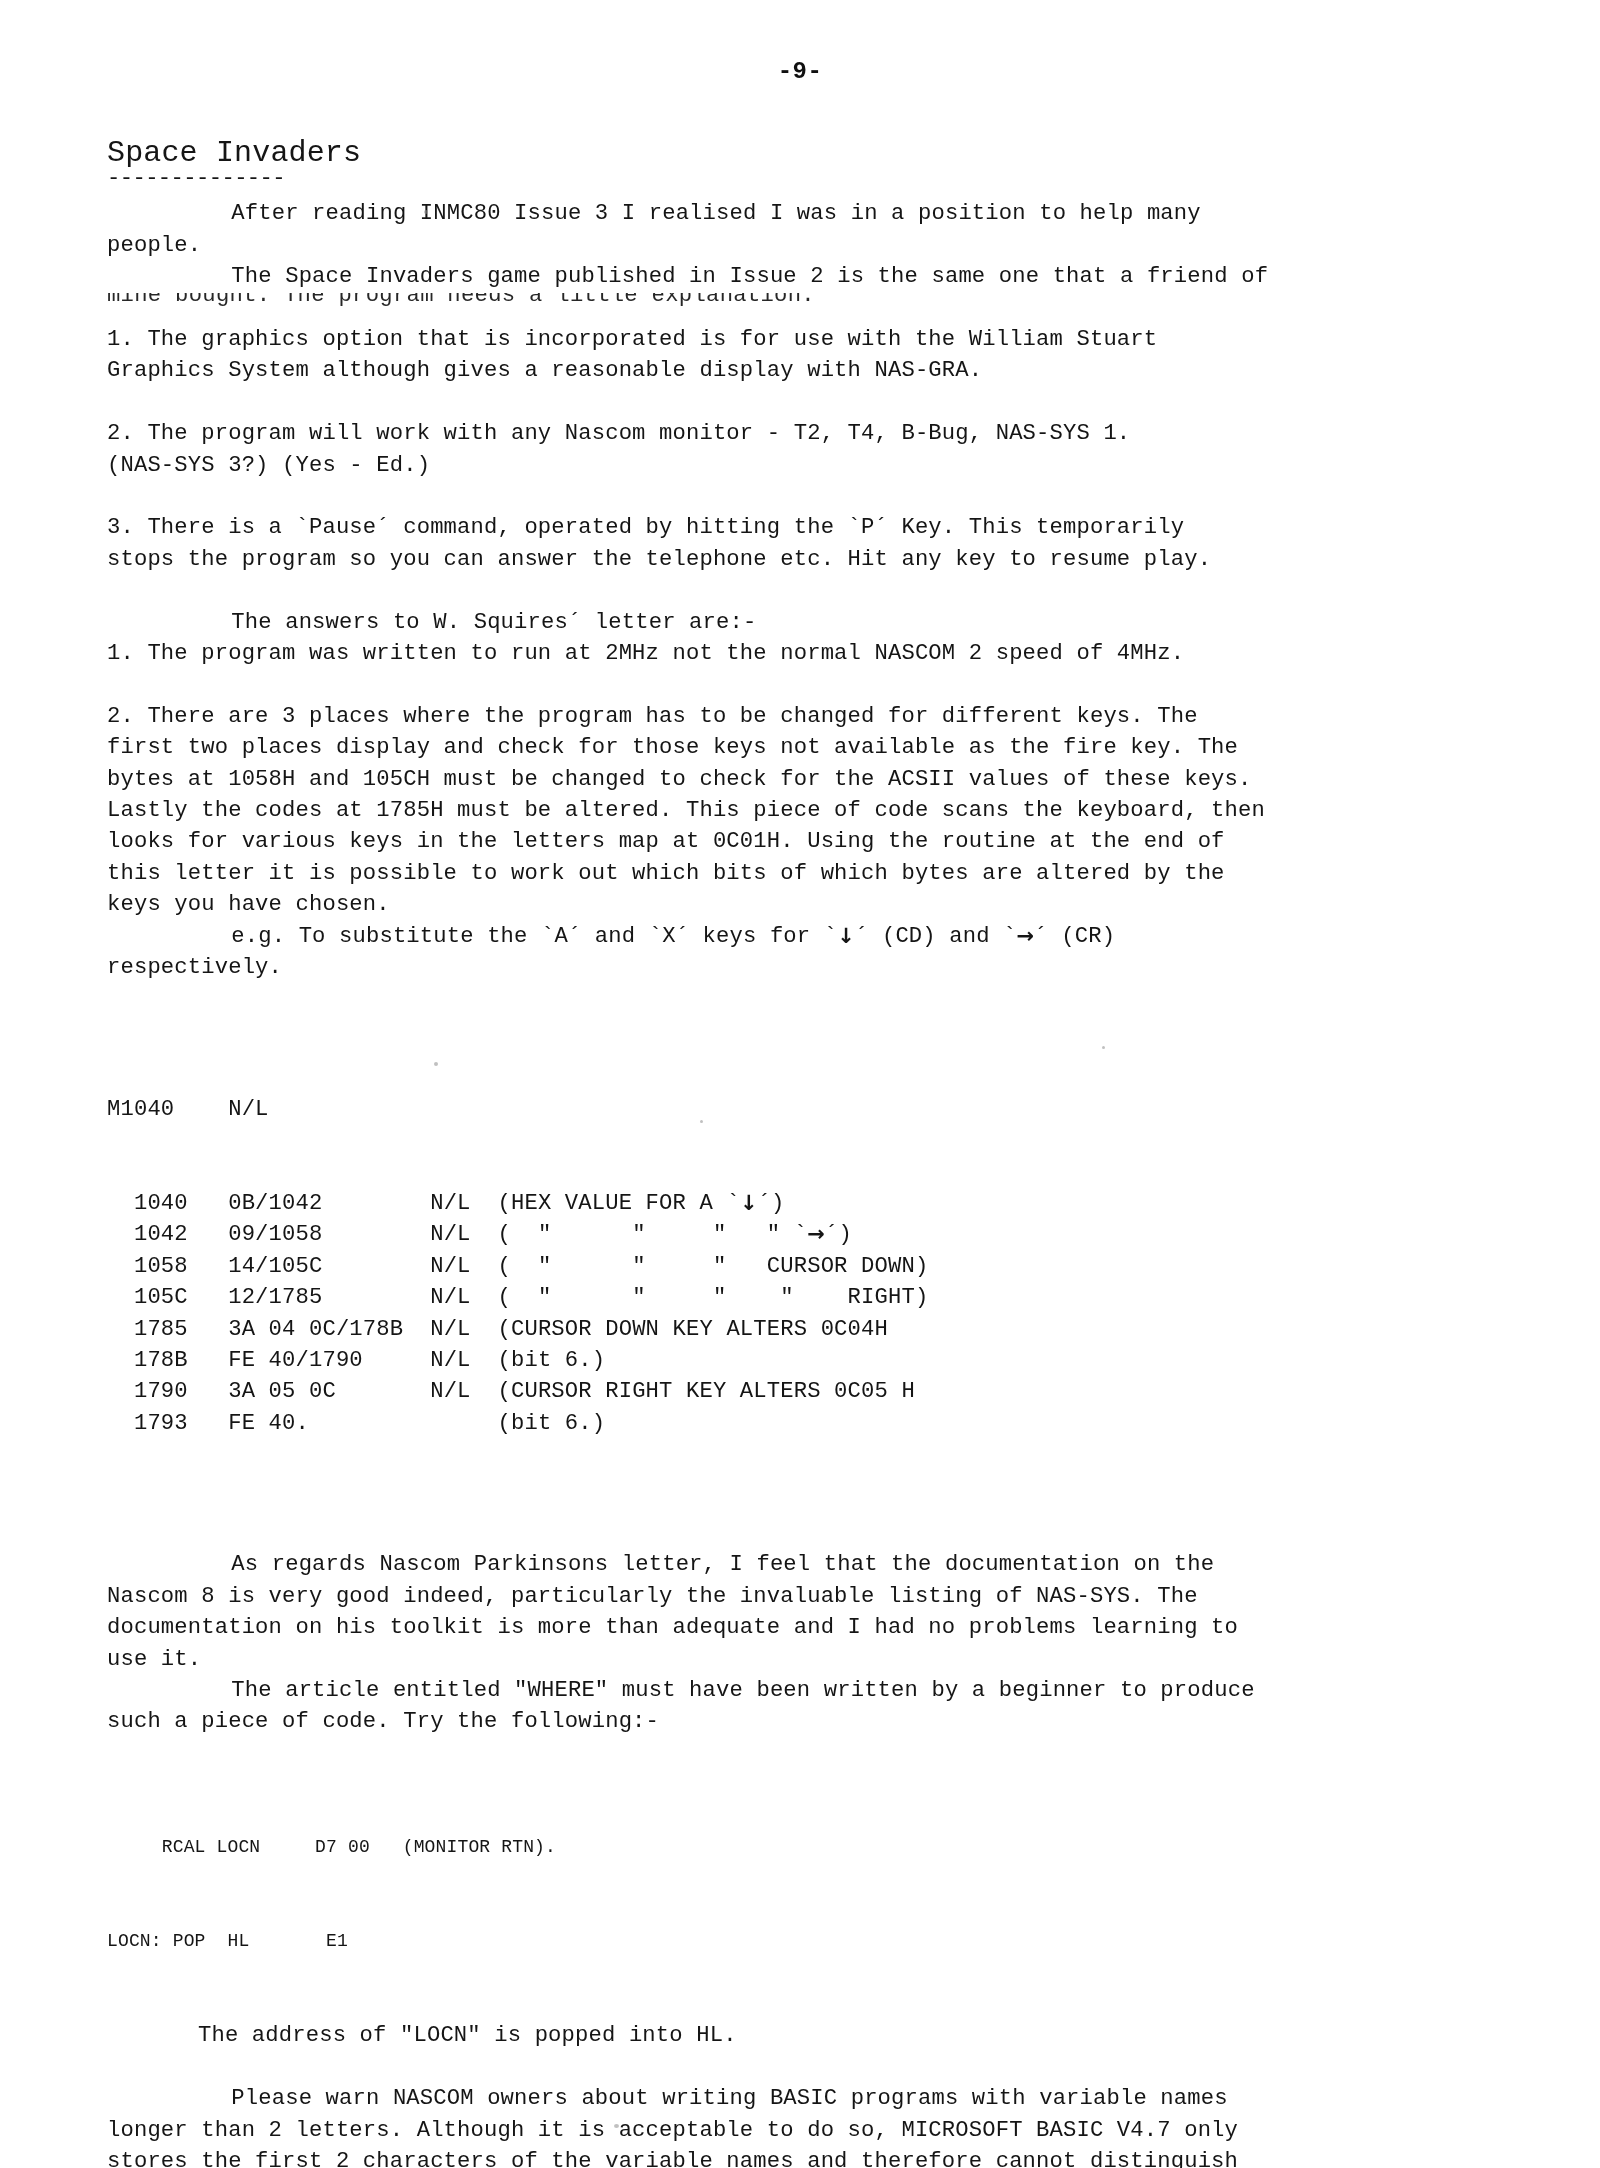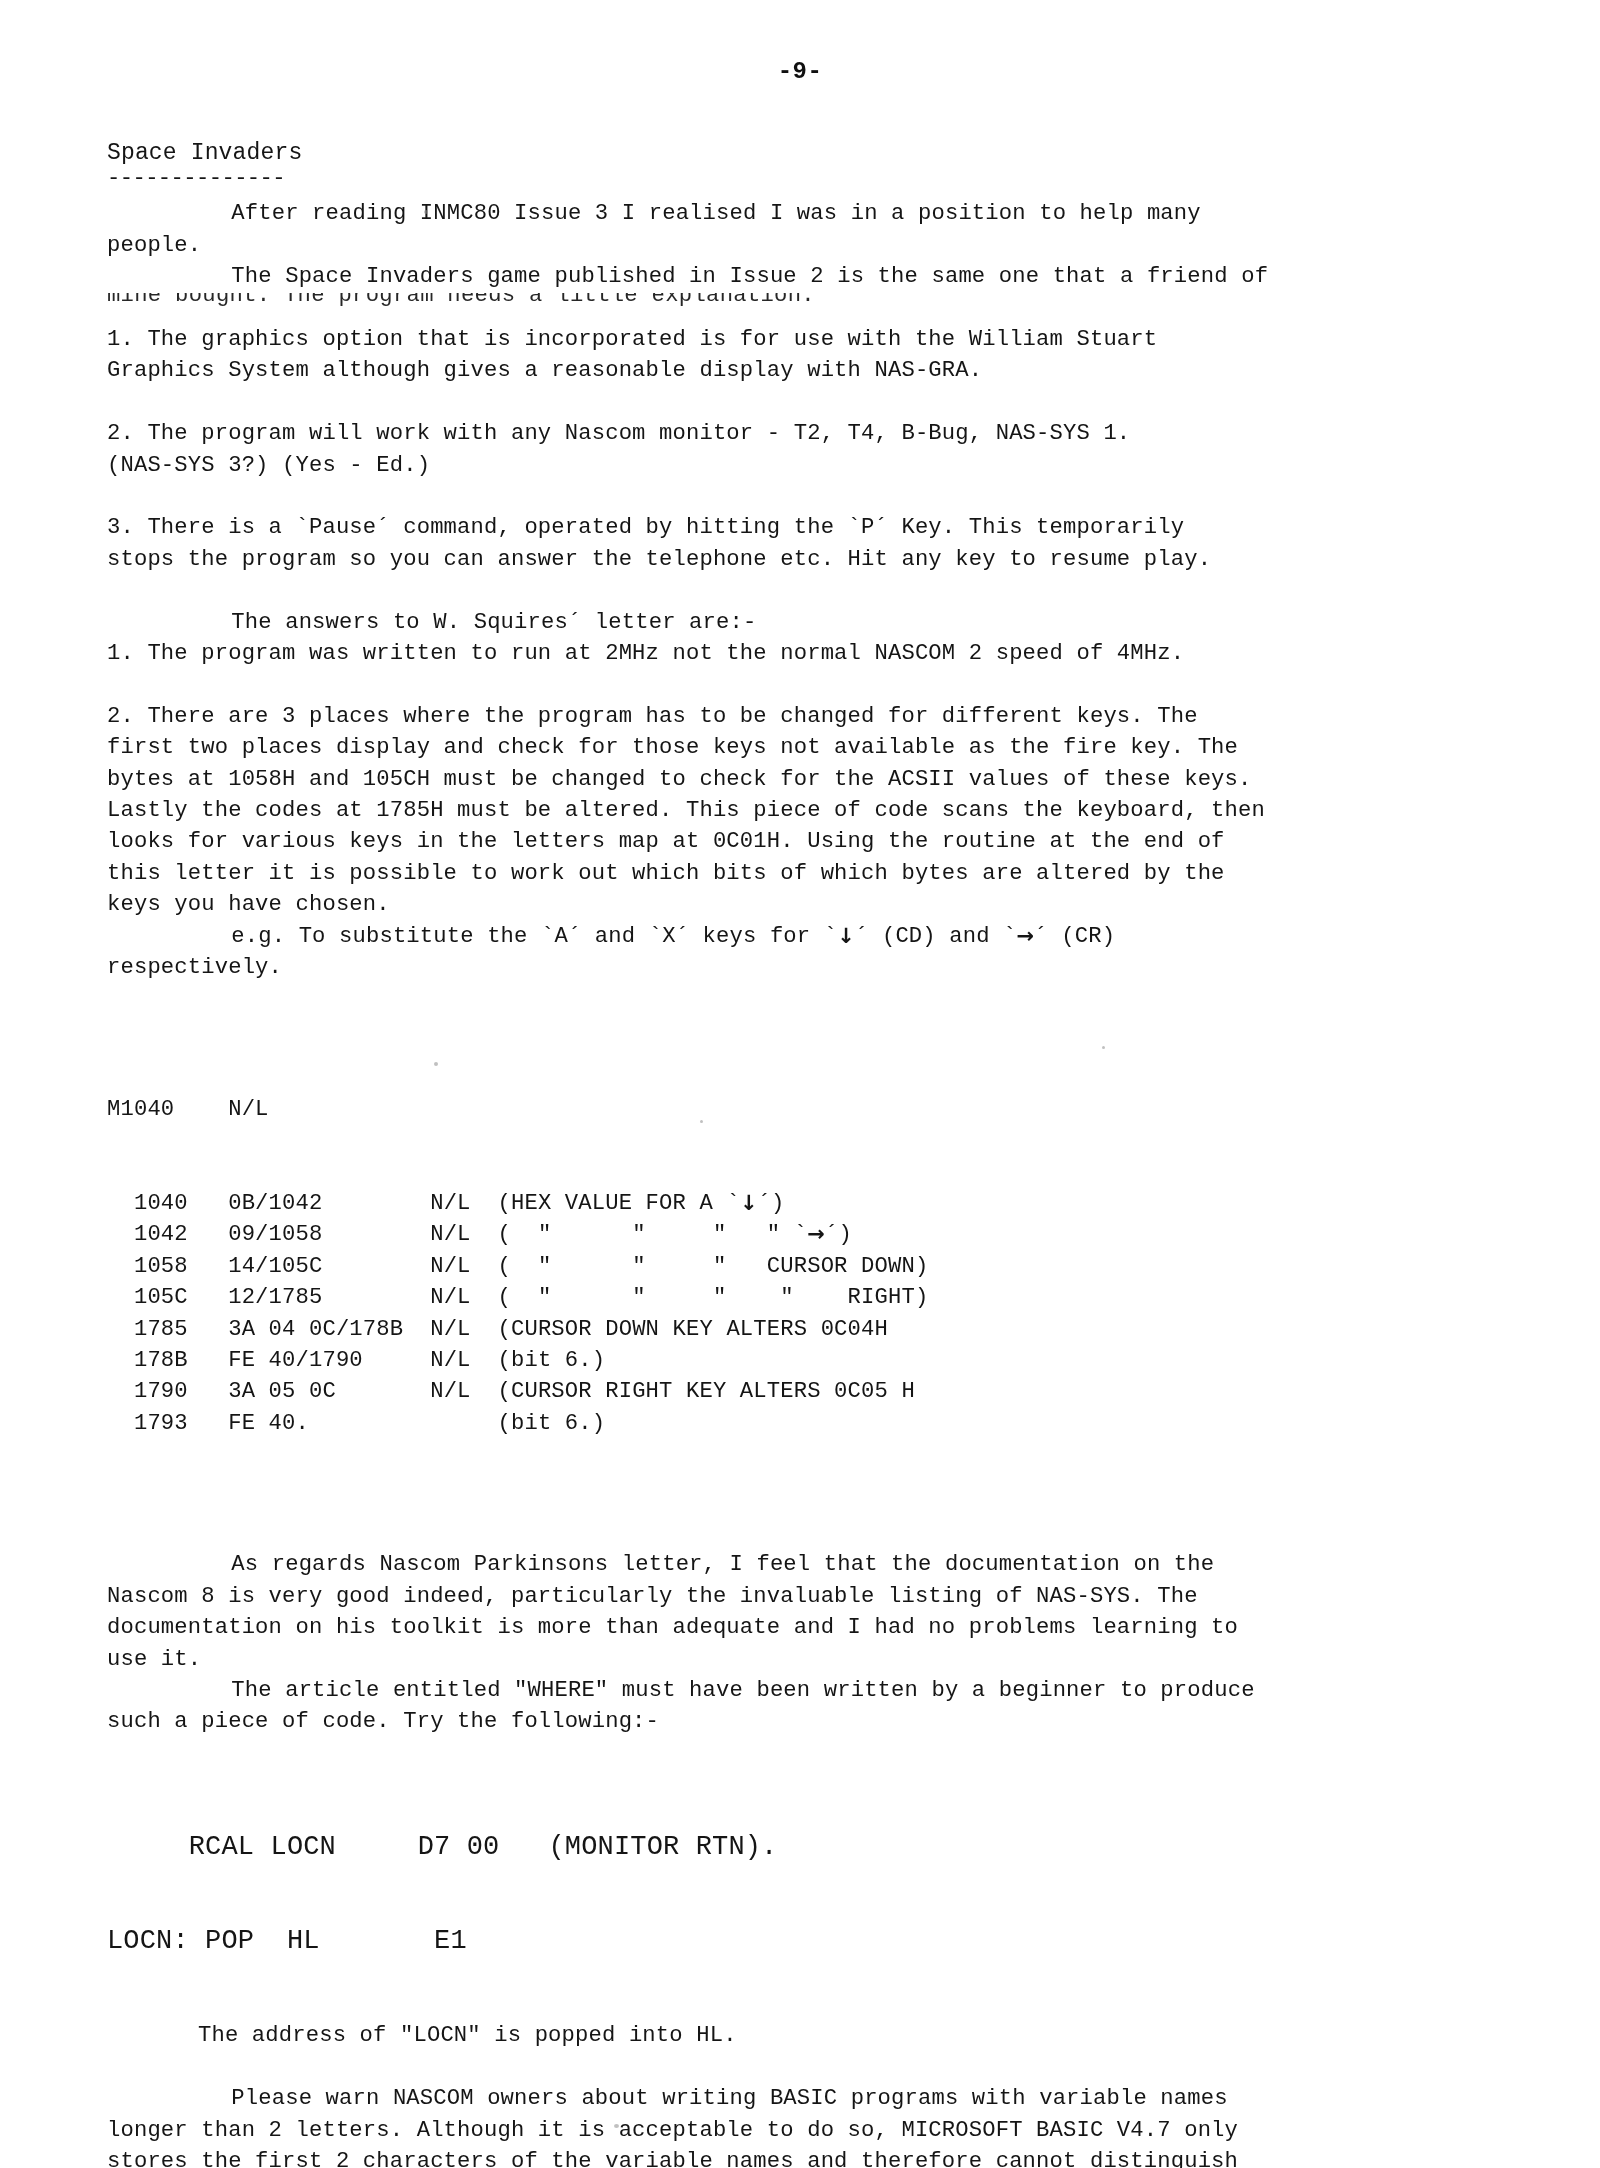--- a/index.html
+++ b/index.html
@@ -39,21 +39,21 @@
     left: 107px;
     top: 138px;
     width: 1385px;
     font-size: 22.2px;
     line-height: 31.4px;
     letter-spacing: 0.15px;
     color: #151515;
   }
 
   .article-title {
-    font-size: 23px;
+    font-size: 30px;
     line-height: 31.4px;
     white-space: pre;
   }
   .title-rule {
     font-size: 22.2px;
     line-height: 20px;
     white-space: pre;
     letter-spacing: -0.6px;
     margin-bottom: 9px;
   }
@@ -96,21 +96,21 @@
     font-family: "Liberation Mono", "DejaVu Sans Mono", monospace;
     font-size: 22.2px;
     line-height: 31.4px;
     white-space: pre;
     letter-spacing: 0.15px;
   }
   .listing .row { white-space: pre; }
 
   .code-block {
     margin: 0;
-    font-size: 27px;
+    font-size: 18px;
     line-height: 31.4px;
     white-space: pre;
     letter-spacing: 0.15px;
   }
 
   .arrow-glyph {
     font-family: "DejaVu Sans", sans-serif;
     font-size: 21px;
     font-weight: 700;
     line-height: 1;

